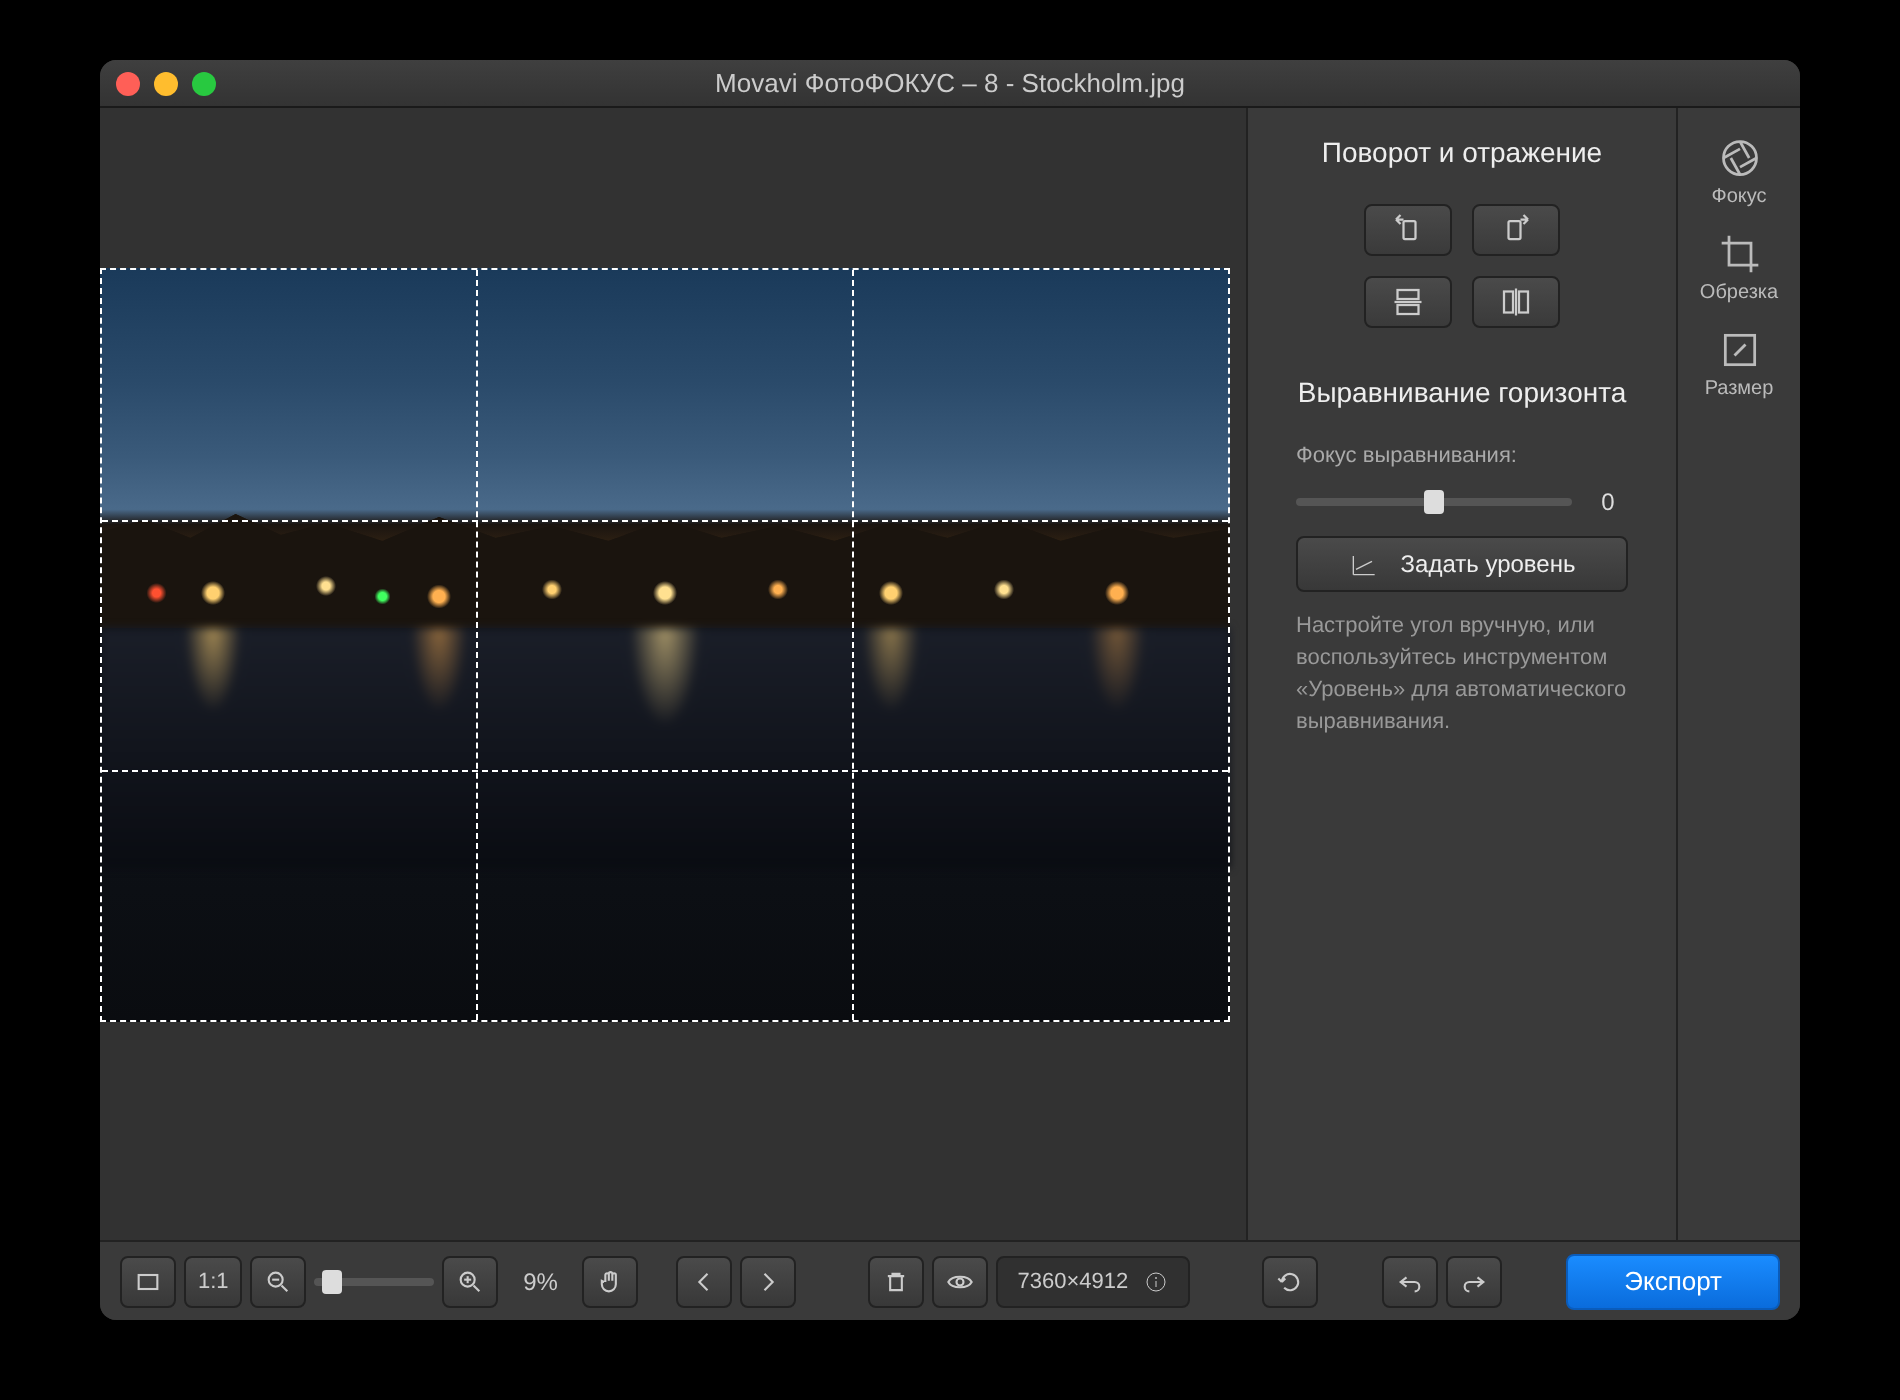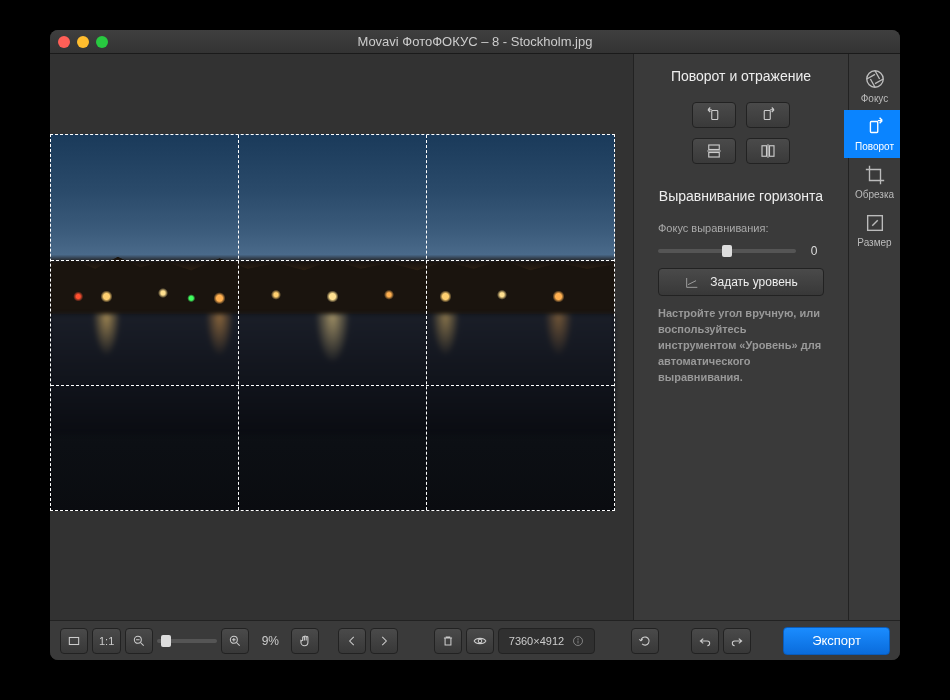--- a/index.html
+++ b/index.html
@@ -93,24 +93,24 @@
     position:absolute; top:-4px; width:10px; height:12px; background:#ddd; border-radius:2px;
     transform:translateX(-50%);
   }
   .label-sm { font-size:11px; color:#aaa; }
   .val-badge { min-width:20px; text-align:center; font-size:12px; color:#ddd;}
   .level-btn {
     display:flex; align-items:center; justify-content:center; gap:10px;
     height:28px; background:linear-gradient(#4a4a4a,#383838); border:1px solid #222;
     border-radius:4px; cursor:pointer; font-size:12px; color:#eee;
   }
-  .hint { font-size:11px; color:#999; line-height:1.45;font-weight:bold; }
+  .hint { font-size:11px; color:#999; line-height:1.45; }
 
   .tool-rail {
-    width:52px; background:#3a3a3a; border-left:1px solid #222;
+    width:62px; background:#3a3a3a; border-left:1px solid #222;
     display:flex; flex-direction:column; align-items:center; padding-top:8px;
   }
   .tool {
     width:62px; height:48px; display:flex; flex-direction:column; align-items:center;
     justify-content:center; gap:3px; font-size:10px; color:#bbb; cursor:pointer;
   }
   .tool.active { background:#0a84ff; color:#fff; }
   .tool svg { width:22px; height:22px; stroke:#bbb; fill:none; stroke-width:1.5;}
   .tool.active svg { stroke:#fff; }
 
@@ -221,27 +221,20 @@
     </div>
 
     <div class="tool-rail">
       <div class="tool">
         <svg viewBox="0 0 24 24">
             <circle cx="12" cy="12" r="9"></circle>
             <path d="M12 3 L17 12 M21 12 L12 17 M12 21 L7 12 M3 12 L12 7"></path>
           </svg>
         <span>Фокус</span>
       </div>
-      <div class="tool active">
-        <svg viewBox="0 0 24 24">
-            <rect x="7" y="6" width="8" height="12" rx="1"></rect>
-            <path d="M17 8 L20 5 M20 5 L17 2 M20 5 H15"></path>
-          </svg>
-        <span>Поворот</span>
-      </div>
       <div class="tool">
         <svg viewBox="0 0 24 24">
             <path d="M6 2 V18 H22 M2 6 H18 V22"></path>
           </svg>
         <span>Обрезка</span>
       </div>
       <div class="tool">
         <svg viewBox="0 0 24 24">
             <rect x="4" y="4" width="16" height="16"></rect>
             <path d="M9 15 L15 9 M9 9 h0 M15 15 h0"></path>

